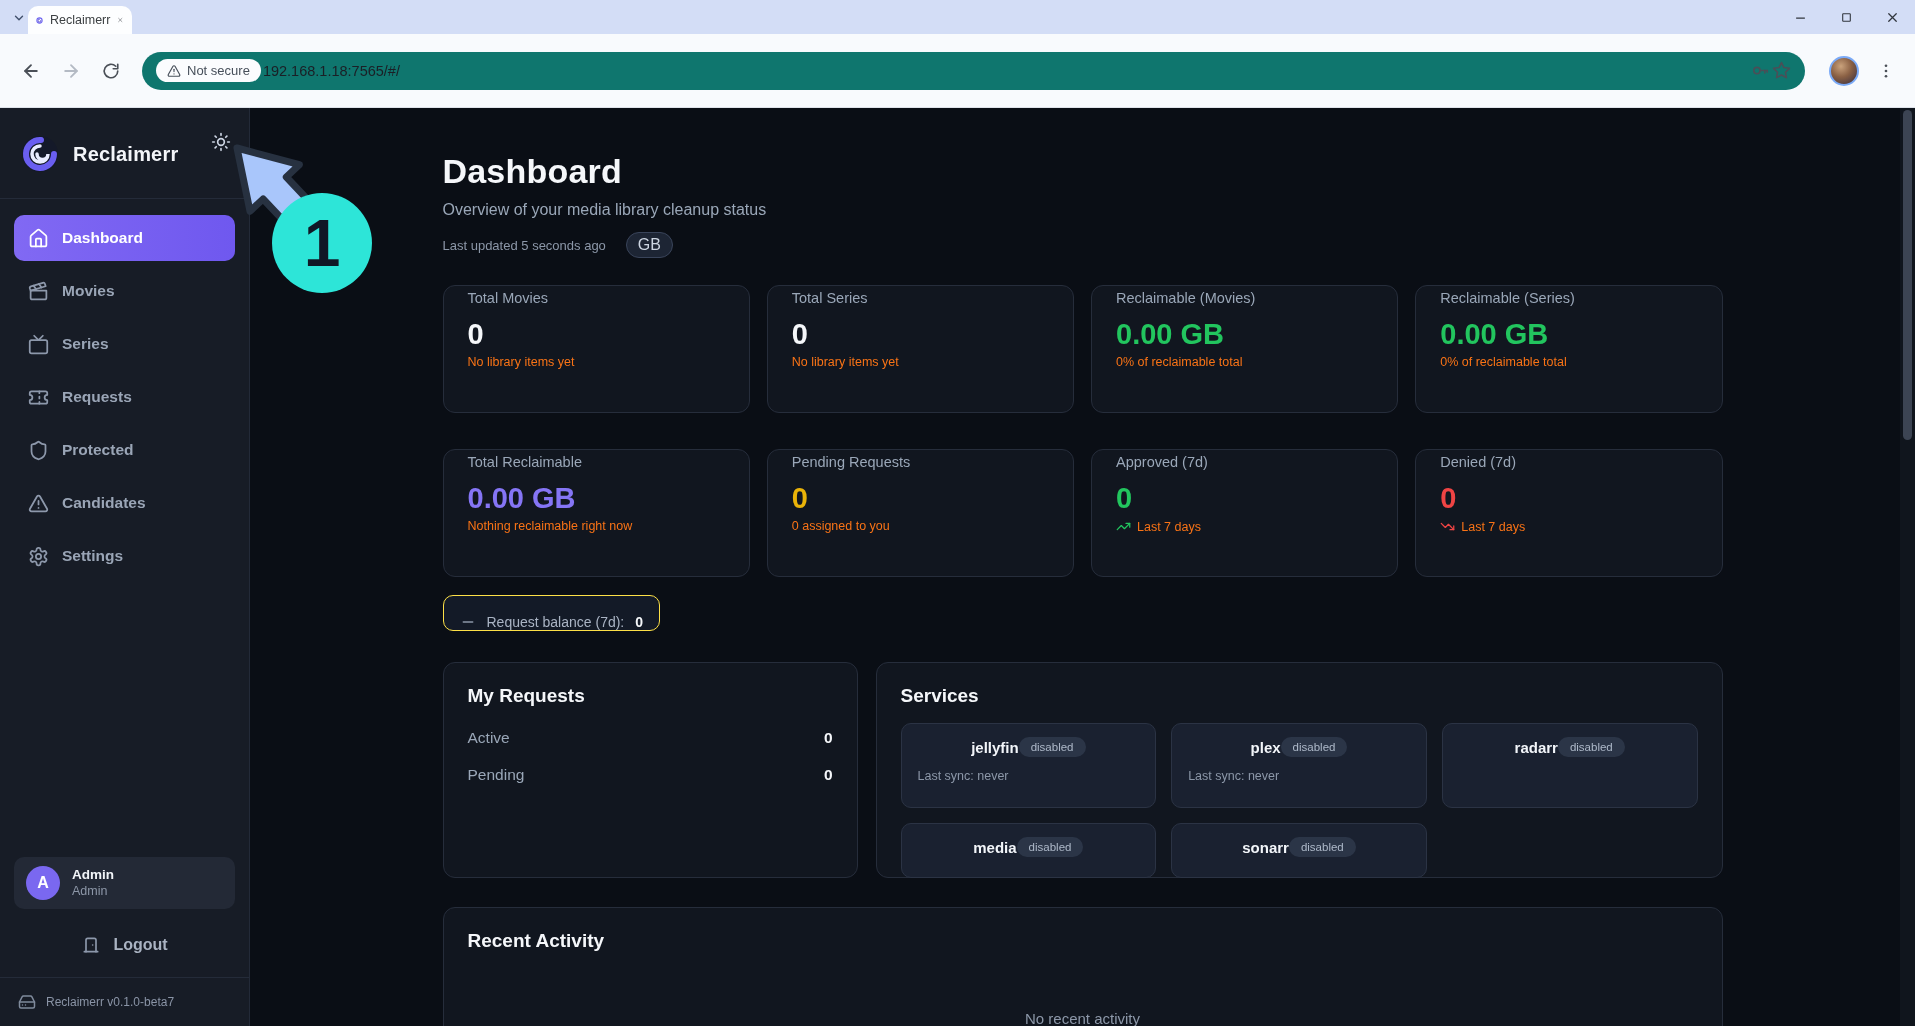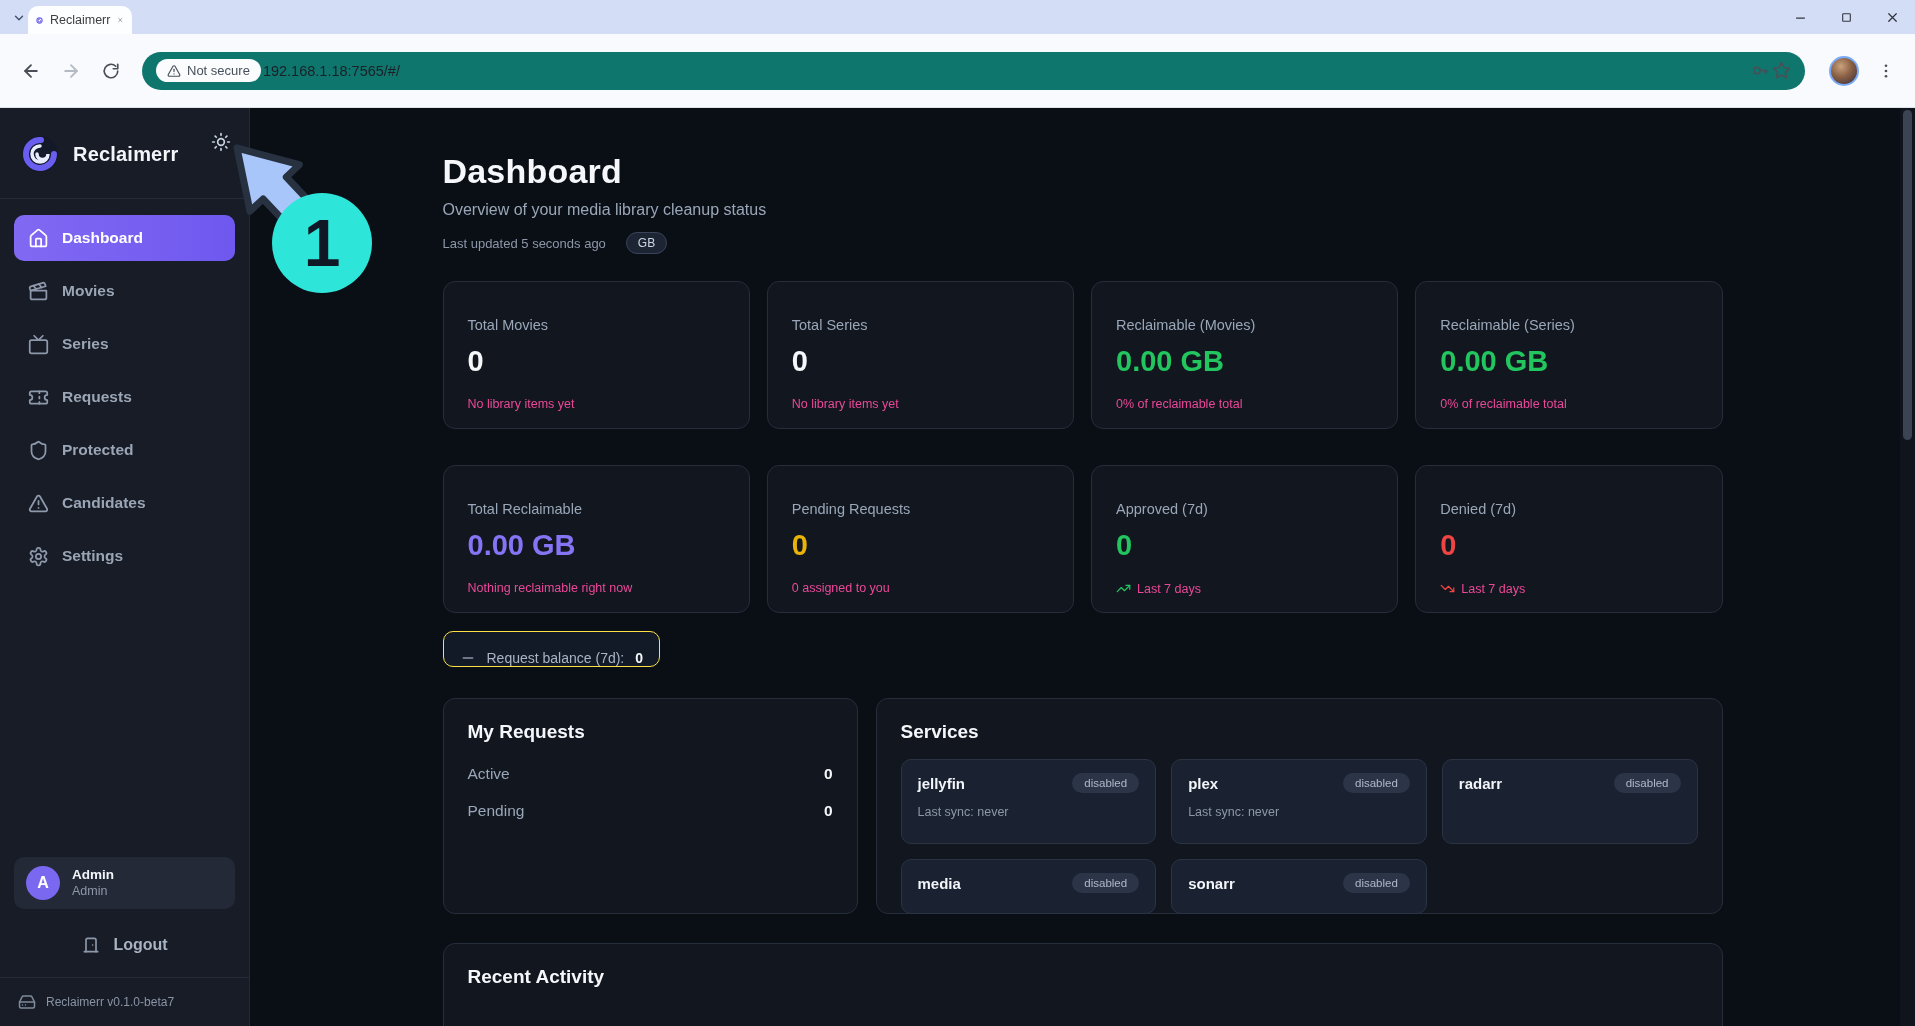--- a/index.html
+++ b/index.html
@@ -74,32 +74,32 @@
     color:#8a94a6; font-size:12px; }
   .version-row .ic { width:18px; height:18px; color:#7f8a9c; }
 
   
   .main { flex:1; position:relative; overflow:hidden; }
   .content { width:1280px; margin:0 auto; padding-top:44px; }
   .page-title { color:#f5f7fa; font-size:34px; font-weight:800; letter-spacing:.2px; }
   .page-sub { color:#9aa7b8; font-size:16px; margin-top:10px; }
   .meta-row { display:flex; align-items:center; gap:20px; margin-top:13px; }
   .meta-text { color:#8c97a8; font-size:13px; }
-  .unit-pill { border:1px solid #39445a; background:#1d2534; color:#cdd6e2; font-size:12px;
+  .unit-pill { border:1px solid #39445a; background:#1d2534; color:#cdd6e2; font-size:16px;
     border-radius:999px; padding:3px 11px; cursor:pointer; }
 
   .stats-grid { margin-top:27px; display:grid; grid-template-columns:repeat(4,1fr);
     gap:36px 17px; }
   .card { background:#11161f; border:1px solid #262d3b; border-radius:12px; }
-  .stat-card { height:148px; padding:35px 24px; }
+  .stat-card { height:128px; padding:4px 24px; }
   .stat-label { color:#9aa7b8; font-size:14.5px; }
   .stat-value { margin-top:12px; font-size:29px; font-weight:800; color:#f5f7fa; }
   .val-green { color:#22c55e; } .val-purple { color:#8575f5; }
   .val-amber { color:#eab308; } .val-red { color:#ef4444; }
-  .stat-caption { margin-top:19px; color:#ec4899; font-size:12.5px; display:flex; align-items:center; gap:6px; }
+  .stat-caption { margin-top:4px; color:#f97316; font-size:12.5px; display:flex; align-items:center; gap:6px; }
   .trend { width:15px; height:15px; }
   .trend.up { color:#22c55e; } .trend.down { color:#ef4444; }
 
   .balance-chip { margin-top:18px; display:inline-flex; align-items:flex-end; gap:11px;
     height:36px; padding:0 16px; border:1px solid #fde047; background:#131a27; border-radius:10px; }
   .balance-chip .ic { width:16px; height:16px; color:#8c97a8; }
   .balance-label { color:#aab4c4; font-size:14px; }
   .balance-value { color:#f5f7fa; font-size:14px; font-weight:bold; }
 
   .panels { margin-top:28px; display:flex; gap:18px; }
@@ -107,21 +107,21 @@
   .panel-title { color:#f5f7fa; font-size:19px; font-weight:800; }
   .mr-panel { width:415px; height:216px; flex:0 0 auto; }
   .mr-rows { margin-top:22px; display:flex; flex-direction:column; gap:19px; }
   .mr-row { display:flex; align-items:center; justify-content:space-between; }
   .mr-label { color:#9aa7b8; font-size:15.5px; }
   .mr-value { color:#f5f7fa; font-size:15.5px; font-weight:bold; }
   .sv-panel { flex:1; height:216px; }
   .sv-grid { margin-top:16px; display:grid; grid-template-columns:repeat(3,1fr); gap:15px; }
   .sv-tile { background:#1a2130; border:1px solid #2b3344; border-radius:10px; padding:13px 16px; }
   .sv-tile.tall { min-height:85px; } .sv-tile.short { min-height:55px; }
-  .sv-head { display:flex; align-items:center; justify-content:space-between; }
+  .sv-head { display:flex; align-items:center; justify-content:center; }
   .sv-name { color:#f2f5f9; font-size:15px; font-weight:bold; }
   .sv-badge { background:#2b3547; color:#aeb9c9; font-size:11.5px; border-radius:999px; padding:4px 12px; }
   .sv-sync { margin-top:12px; color:#8c97a8; font-size:12.5px; min-height:14px; }
 
   .ra-panel { margin-top:29px; height:250px; }
   .ra-empty { margin-top:58px; text-align:center; color:#8c97a8; font-size:15px; }
 
   
   .overlay { position:absolute; inset:0; pointer-events:none; z-index:40; }
 

